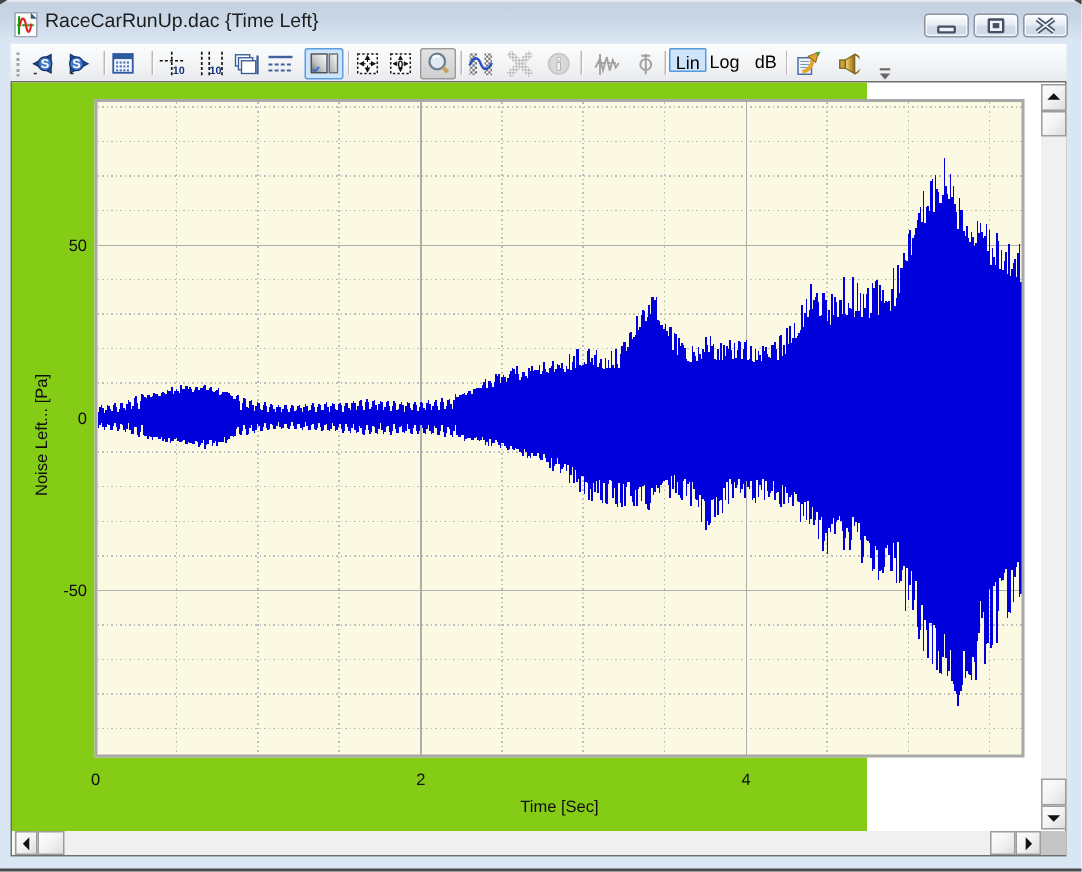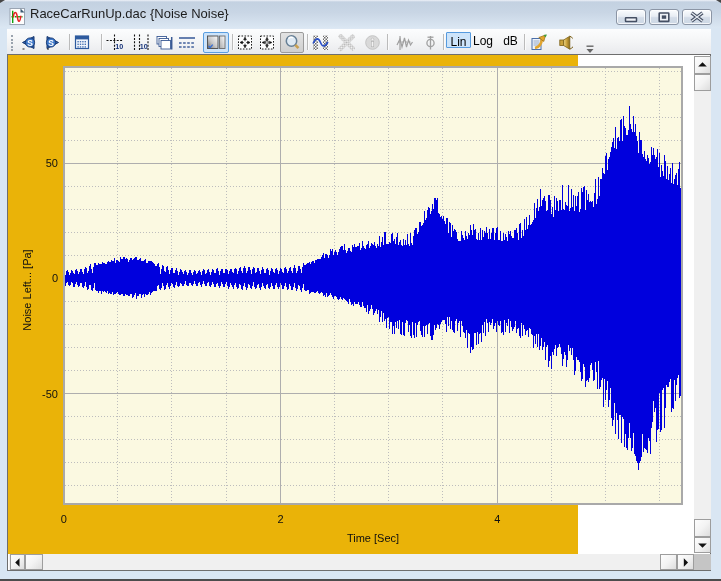--- a/index.html
+++ b/index.html
@@ -4,21 +4,21 @@
 html,body{width:721px;height:581px;overflow:hidden;font-family:"Liberation Sans",sans-serif;background:#fff}
 #win{position:absolute;left:0;top:0;width:721px;height:581px}
 #titlebar{position:absolute;left:0;top:0;width:721px;height:28px;background:linear-gradient(#eef2f8 0,#c3d1e1 2px,#c9d6e5 45%,#dbe7f3 100%)}
 #tl-corner{position:absolute;left:0;top:0;width:0;height:0;border-top:3px solid #454545;border-right:5px solid transparent}
 #tr-corner{position:absolute;right:0;top:0;width:0;height:0;border-top:3px solid #454545;border-left:5px solid transparent}
 #title{position:absolute;left:30px;top:6px;font-size:13px;color:#1d1d1d}
 #borders{position:absolute;left:0;top:28px;width:721px;height:553px;background:#d9e6f3}
 #botline{position:absolute;left:0;top:579px;width:721px;height:2px;background:#4c4c4c}
 #toolbar{position:absolute;left:7px;top:28px;width:704px;height:26px;background:linear-gradient(#fcfdfe 0,#f4f5f6 50%,#e9eaed 100%);border-top:1px solid #dde8f4}
 #clientframe{position:absolute;left:7px;top:54px;width:704px;height:517px;border:1px solid #6e6e6e;background:#fff}
-#plotarea{position:absolute;left:8px;top:55px;width:570px;height:499px;background:#eab308}
+#plotarea{position:absolute;left:8px;top:55px;width:570px;height:499px;background:#84cc16}
 .sb{position:absolute;background:#f0f0f0}
 .sbtn{position:absolute;border:1px solid #9d9d9d;background:linear-gradient(135deg,#fdfdfd 0,#f3f3f3 50%,#dddddd 100%);border-radius:0}
 #corner{position:absolute;left:694px;top:553.5px;width:16.5px;height:16.5px;background:#c5c5c5}
 text{font-family:"Liberation Sans",sans-serif}
 .mi{stroke:#bdbdbd;stroke-width:1;stroke-dasharray:1 2}
 .ma{stroke:#aeaeae;stroke-width:1}
 .tick{font-size:11px;fill:#101010}
 #wbtns{position:absolute;right:9px;top:9px;display:flex;gap:3px}
 .wb{width:30px;height:16px;border:1px solid #8b95a5;border-radius:3px;background:linear-gradient(#fafcfe 0,#e8edf4 45%,#d3dce8 55%,#cdd8e5 100%);position:relative;box-shadow:inset 0 0 0 1px rgba(255,255,255,.75)}
 </style></head>
@@ -28,21 +28,21 @@
 <div id="titlebar"></div>
 <div id="tl-corner"></div>
     <div id="tr-corner"></div>
 <svg id="appicon" style="position:absolute;left:9px;top:8px" width="17" height="17" viewBox="0 0 17 17">
 <rect x="1" y="0.5" width="14.5" height="16" fill="#fdfdfd" stroke="#9aa4b2" stroke-width="1"></rect>
 <path d="M11.5 0.5 L15.5 4.5 L11.5 4.5 Z" fill="#3c5a74"></path>
 <line x1="3.7" y1="2.8" x2="3.7" y2="15" stroke="#0da00d" stroke-width="1.4"></line>
 <line x1="2.5" y1="8.8" x2="13.5" y2="8.8" stroke="#0da00d" stroke-width="1.4" stroke-dasharray="1.8 1.5"></line>
 <path d="M4.3 9.5 C4.8 3.6 6.8 3.2 7.8 6.5 C8.6 9.2 8.8 13.6 10.2 13.2 C11.3 12.9 11.6 10 11.8 7.8" fill="none" stroke="#e62222" stroke-width="1.5"></path>
 </svg>
-<div id="title">RaceCarRunUp.dac {Noise Noise}</div>
+<div id="title">RaceCarRunUp.dac {Time Left}</div>
 <div id="wbtns">
 <div class="wb">
         <svg width="28" height="14" viewBox="0 0 28 14" style="position:absolute;left:0;top:0">
           <rect x="8.5" y="7.8" width="11" height="3.8" rx="0.5" fill="#eef1f6" stroke="#454f63" stroke-width="1.5"></rect>
         </svg>
       </div>
 <div class="wb">
         <svg width="28" height="14" viewBox="0 0 28 14" style="position:absolute;left:0;top:0">
           <rect x="9.2" y="3" width="9.6" height="8.4" rx="0.5" fill="#eef1f6" stroke="#454f63" stroke-width="1.6"></rect>
           <rect x="11.8" y="5.4" width="4.4" height="3.4" fill="#454f63"></rect>

